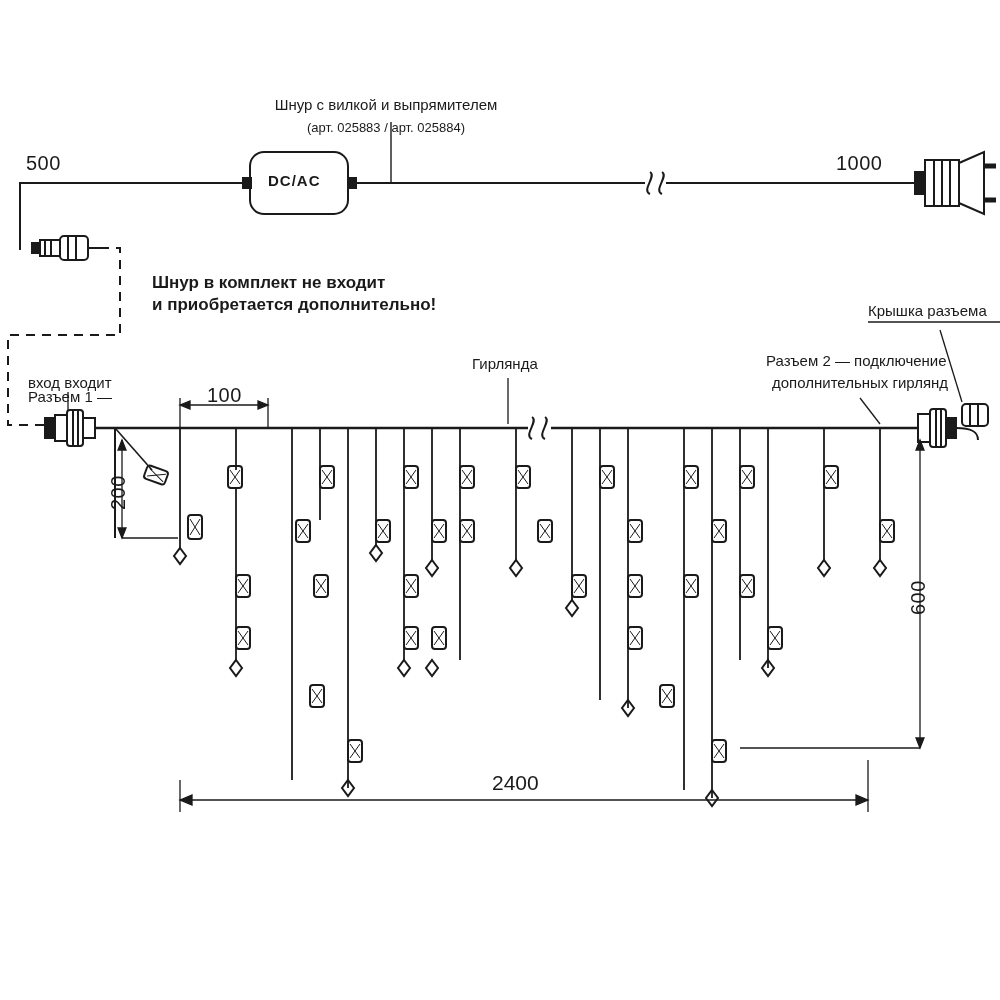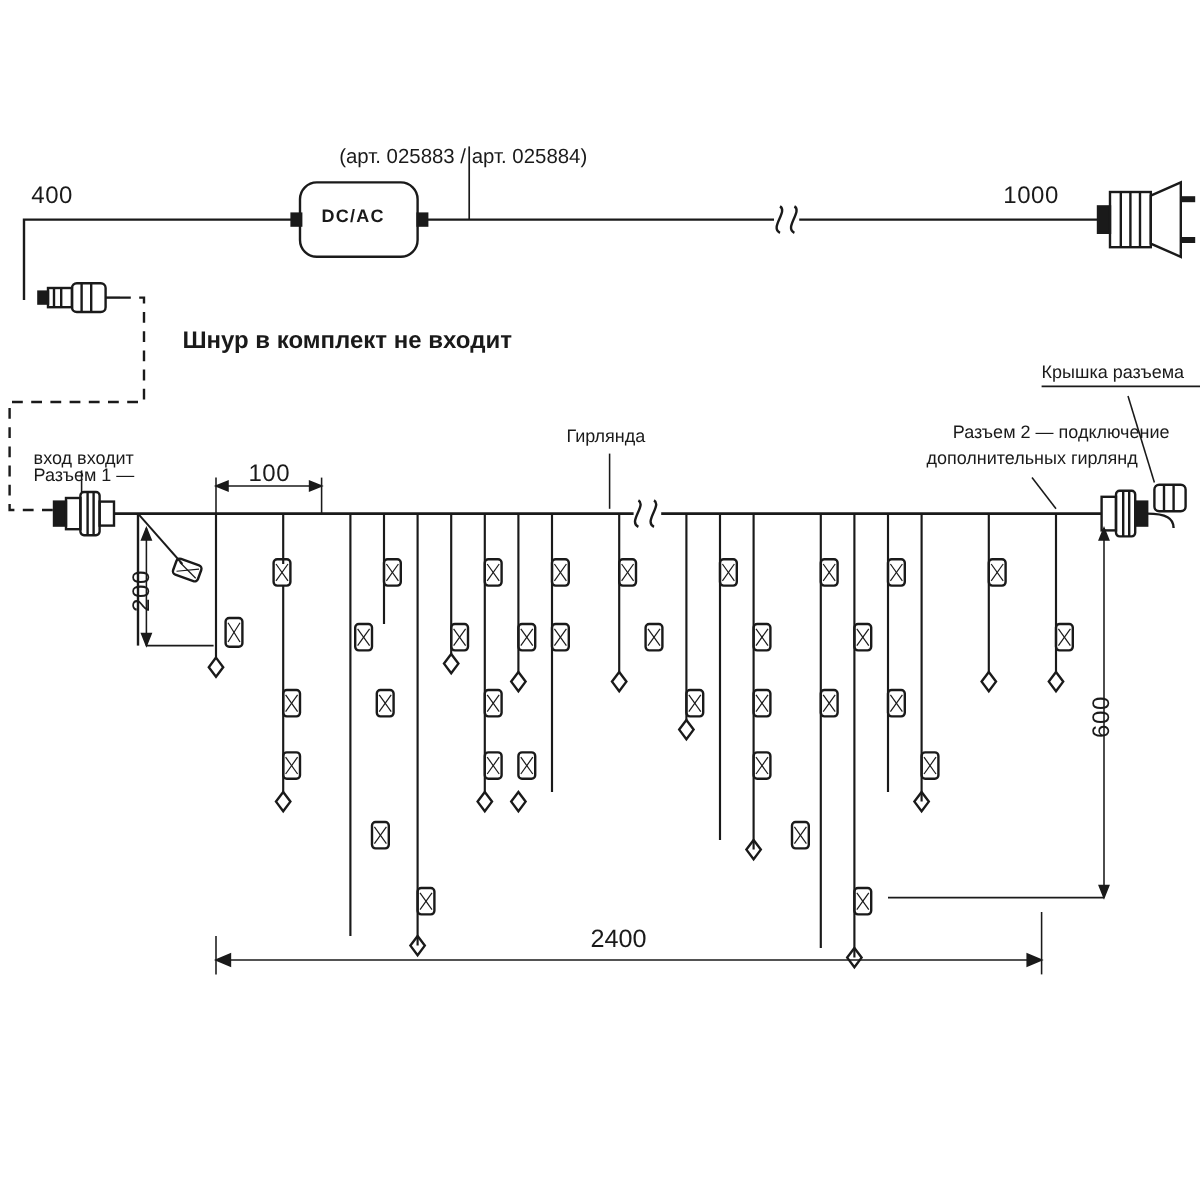--- a/index.html
+++ b/index.html
@@ -30,28 +30,28 @@
   }
   .dim {
     font-size: 20px;
     letter-spacing: 0.5px;
   }
   .dim-big {
     font-size: 21px;
     text-align: right;
   }
   .note {
-    font-size: 20px;
+    font-size: 17px;
     font-weight: bold;
   }
   .small {
     font-size: 15px;
   }
   .tiny {
-    font-size: 17px;
+    font-size: 13px;
   }
   .rot {
     transform: rotate(-90deg);
     transform-origin: left top;
   }
   .dcac {
     font-size: 15px;
     font-weight: bold;
     letter-spacing: 1px;
   }
@@ -398,36 +398,38 @@
       </g>
 
       <line x1="508" y1="378" x2="508" y2="424" stroke-width="1.3"></line>
       <line x1="860" y1="398" x2="880" y2="424" stroke-width="1.3"></line>
       <line x1="940" y1="330" x2="962" y2="402" stroke-width="1.3"></line>
       <line x1="868" y1="322" x2="1000" y2="322" stroke-width="1.3"></line>
       <line x1="68" y1="392" x2="68" y2="410" stroke-width="1.3"></line>
     </g>
   </svg>
 
+  <div class="lbl small center" style="left:386px; top:96px; transform:translateX(-50%); width:340px;">Шнур с вилкой и выпрямителем</div>
   <div class="lbl tiny center" style="left:386px; top:120px; transform:translateX(-50%); width:340px;">(арт. 025883 / арт. 025884)</div>
 
-  <div class="lbl dim" style="left:26px; top:151px;">400</div>
+  <div class="lbl dim" style="left:26px; top:151px;">500</div>
 
   <div class="lbl dim" style="left:836px; top:151px;">1000</div>
 
   <div class="lbl dcac" style="left:268px; top:172px;">DC/AC</div>
 
   <div class="lbl note" style="left:152px; top:272px;">Шнур в комплект не входит</div>
+  <div class="lbl note" style="left:152px; top:294px;">и приобретается дополнительно!</div>
 
   <div class="lbl small" style="left:28px; top:352px;margin-top:36px;">Разъем 1 —</div>
   <div class="lbl small" style="left:28px; top:374px;">вход входит</div>
 
   <div class="lbl small" style="left:472px; top:355px;">Гирлянда</div>
 
-  <div class="lbl small" style="left:766px; top:352px;margin-left:28px;">Разъем 2 — подключение</div>
+  <div class="lbl small" style="left:766px; top:352px;">Разъем 2 — подключение</div>
   <div class="lbl small" style="left:772px; top:374px;">дополнительных гирлянд</div>
 
   <div class="lbl small" style="left:868px; top:302px;">Крышка разъема</div>
 
   <div class="lbl dim" style="left:207px; top:383px;">100</div>
 
   <div class="lbl dim rot" style="left:106px; top:510px;">200</div>
 
   <div class="lbl dim rot" style="left:906px; top:615px;">600</div>
 

